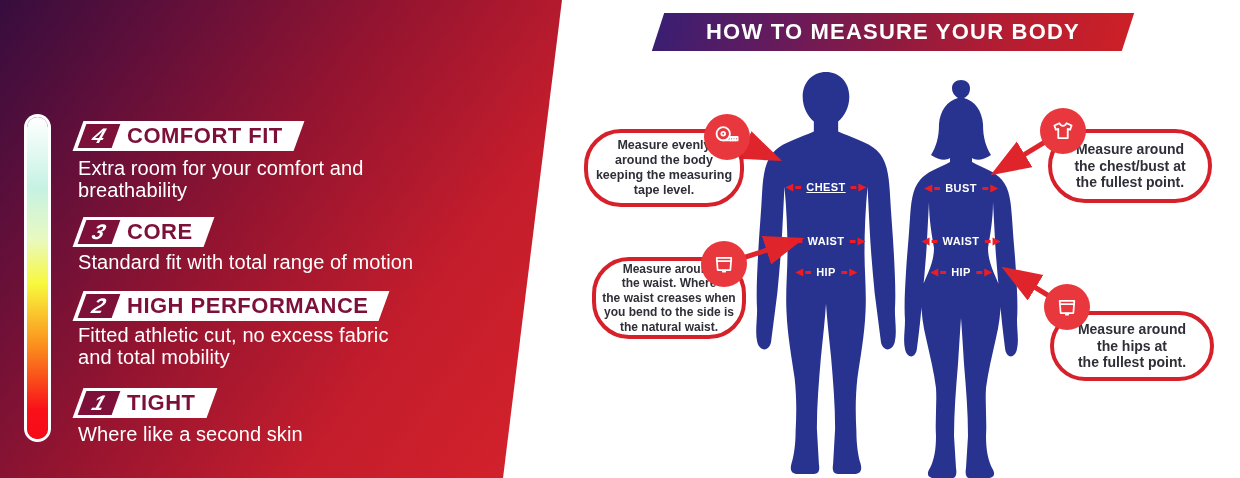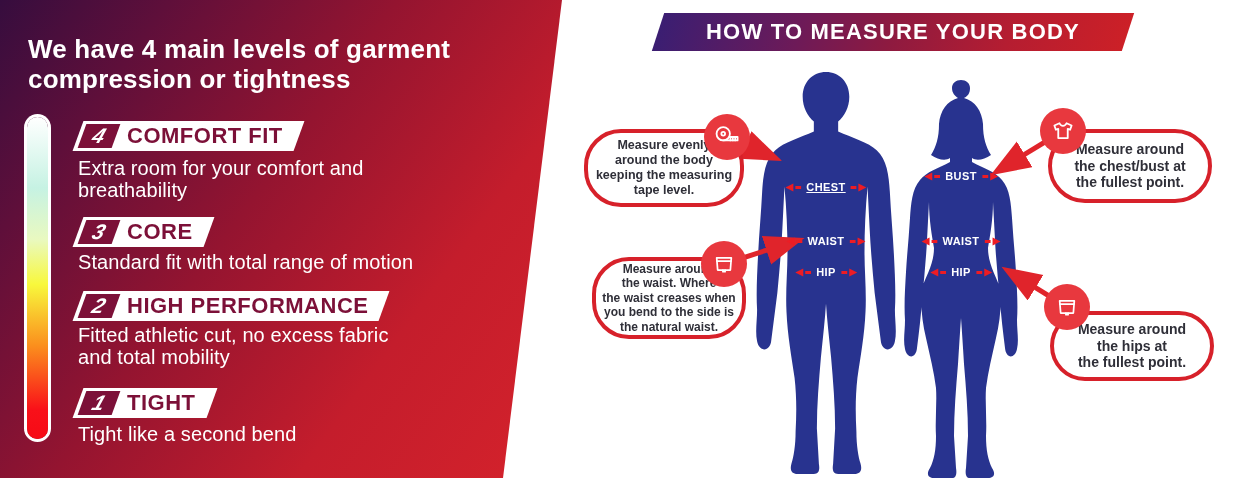--- a/index.html
+++ b/index.html
@@ -63,22 +63,20 @@
     position:absolute;width:46px;height:46px;border-radius:50%;background:#e8383e;
     display:flex;align-items:center;justify-content:center;
   }
 </style>
 </head>
 <body>
 
 <div class="stage">
 
   <div class="left-panel">
-    <div class="main-title">We have 4 main levels of garment
-compression or tightness</div>
     <div class="thermo"></div>
 
     <div class="badge" style="left:78px;top:121px;">
       <span class="num">4</span>
       <span class="lbl">COMFORT FIT</span>
     </div>
     <div class="desc" style="left:78px;top:157px;">Extra room for your comfort and
 breathability</div>
 
     <div class="badge" style="left:78px;top:217px;">
@@ -91,21 +89,21 @@
       <span class="num">2</span>
       <span class="lbl">HIGH PERFORMANCE</span>
     </div>
     <div class="desc" style="left:78px;top:324px;">Fitted athletic cut, no excess fabric
 and total mobility</div>
 
     <div class="badge" style="left:78px;top:388px;">
       <span class="num">1</span>
       <span class="lbl">TIGHT</span>
     </div>
-    <div class="desc" style="left:78px;top:423px;">Tight like a second bend</div>
+    <div class="desc" style="left:78px;top:423px;">Where like a second skin</div>
   </div>
 
   <div class="banner">
     <span>HOW TO MEASURE YOUR BODY</span>
   </div>
 
   <svg class="fig" style="left:750px;top:70px;" width="152" height="406" viewBox="0 0 150 410" preserveAspectRatio="none">
     <path fill="#28338f" d="M75,2 C62,2 52,12 52,27 C52,38 57,47 63,52 L63,62 C50,68 33,73 25,81 C15,90 13,106 12,123 C11,144 9,165 8,186 C7,206 6,226 7,242 C7,253 5,264 7,274 C9,285 20,285 21,273 C23,257 25,241 27,225 C29,203 31,181 32,159 L34,118 C36,140 37,162 37,184 C37,204 35,224 36,244 C37,268 41,290 44,311 C46,329 46,347 45,365 C45,379 43,391 41,397 C39,404 41,408 47,408 L63,408 C68,408 69,404 68,398 L66,362 C66,338 68,314 70,290 C72,270 74,252 75,236 C76,252 78,270 80,290 C82,314 84,338 84,362 L82,398 C81,404 82,408 87,408 L103,408 C109,408 111,404 109,397 C107,391 105,379 105,365 C104,347 104,329 106,311 C109,290 113,268 114,244 C115,224 113,204 113,184 C113,162 114,140 116,118 L118,159 C119,181 121,203 123,225 C125,241 127,257 129,273 C130,285 141,285 143,274 C145,264 143,253 143,242 C144,226 143,206 142,186 C141,165 139,144 138,123 C137,106 135,90 125,81 C117,73 100,68 87,62 L87,52 C93,47 98,38 98,27 C98,12 88,2 75,2 Z"></path>
   </svg>
 
@@ -166,21 +164,21 @@
       </svg>
     <span>HIP</span>
     <svg width="16" height="9" viewBox="0 0 16 9">
         <g fill="#ed1c24">
           <rect x="0" y="3" width="6" height="3"></rect>
           <path d="M16,4.5 L8,0.5 V8.5 Z"></path>
         </g>
       </svg>
   </div>
 
-  <div class="mrow" style="left:961px;top:170px;justify-content:center;">
+  <div class="mrow" style="left:961px;top:182px;justify-content:center;">
     <svg width="16" height="9" viewBox="0 0 16 9">
         <g fill="#ed1c24">
           <path d="M0,4.5 L8,0.5 V8.5 Z"></path>
           <rect x="10" y="3" width="6" height="3"></rect>
         </g>
       </svg>
     <span>BUST</span>
     <svg width="16" height="9" viewBox="0 0 16 9">
         <g fill="#ed1c24">
           <rect x="0" y="3" width="6" height="3"></rect>

